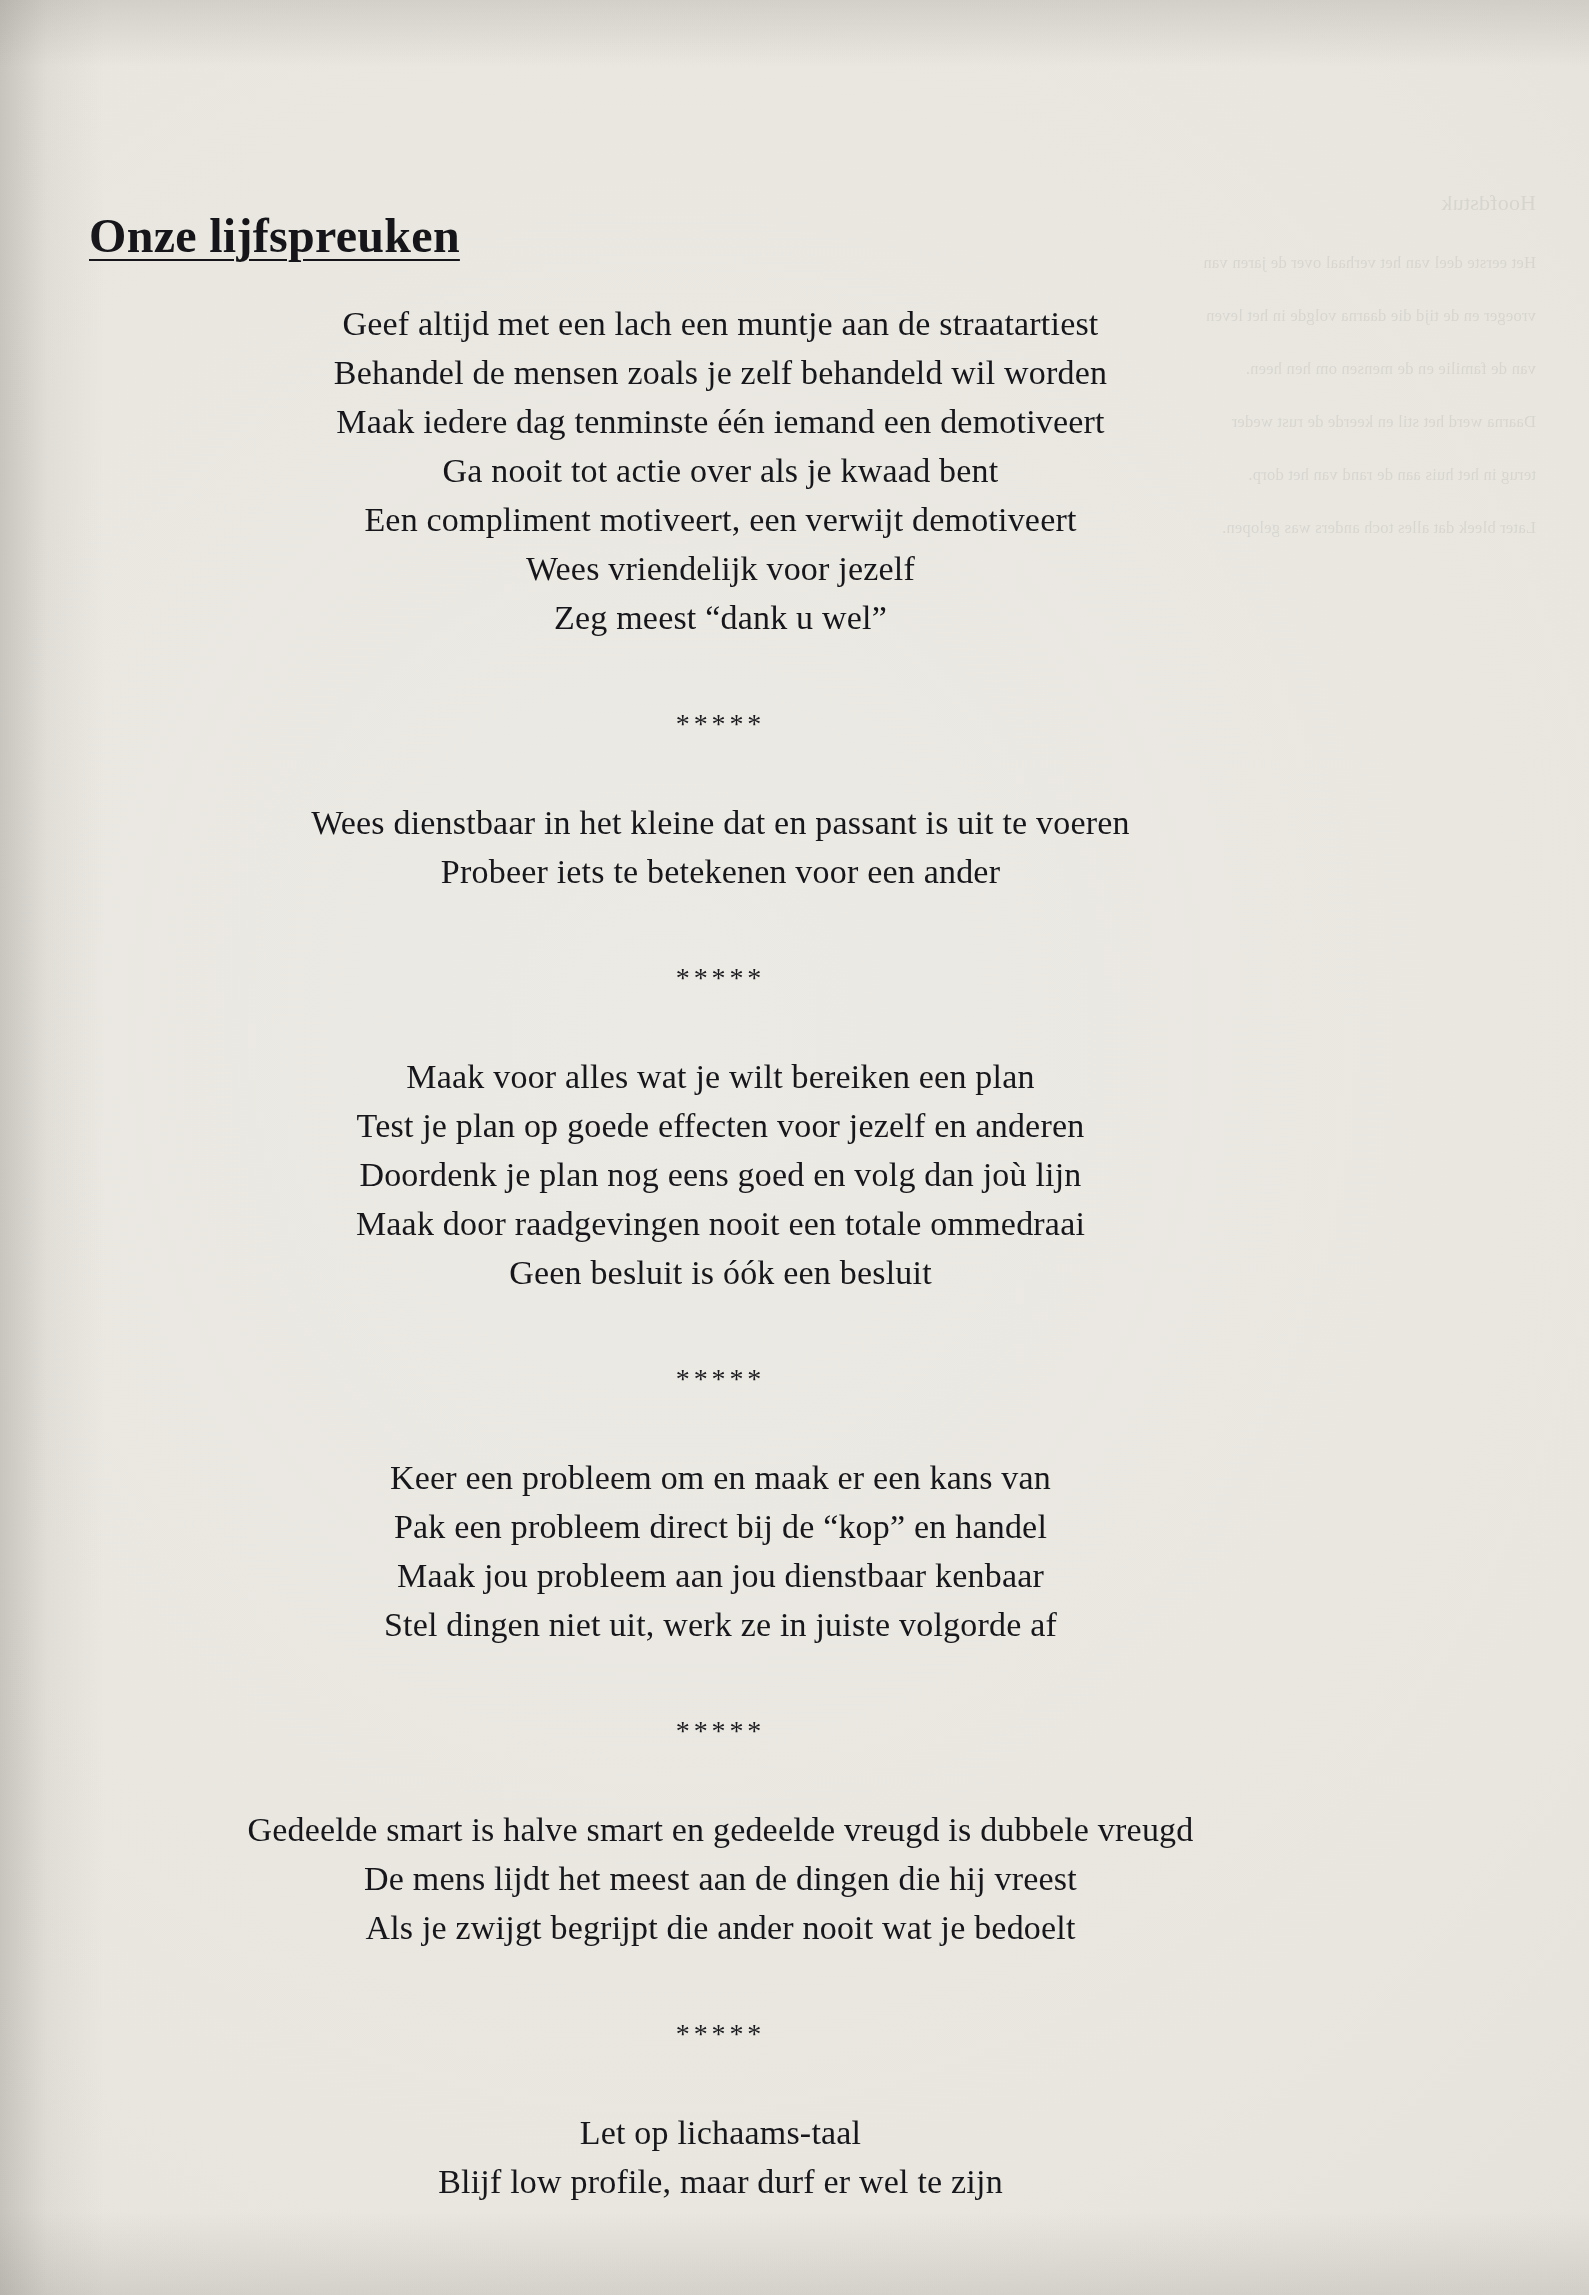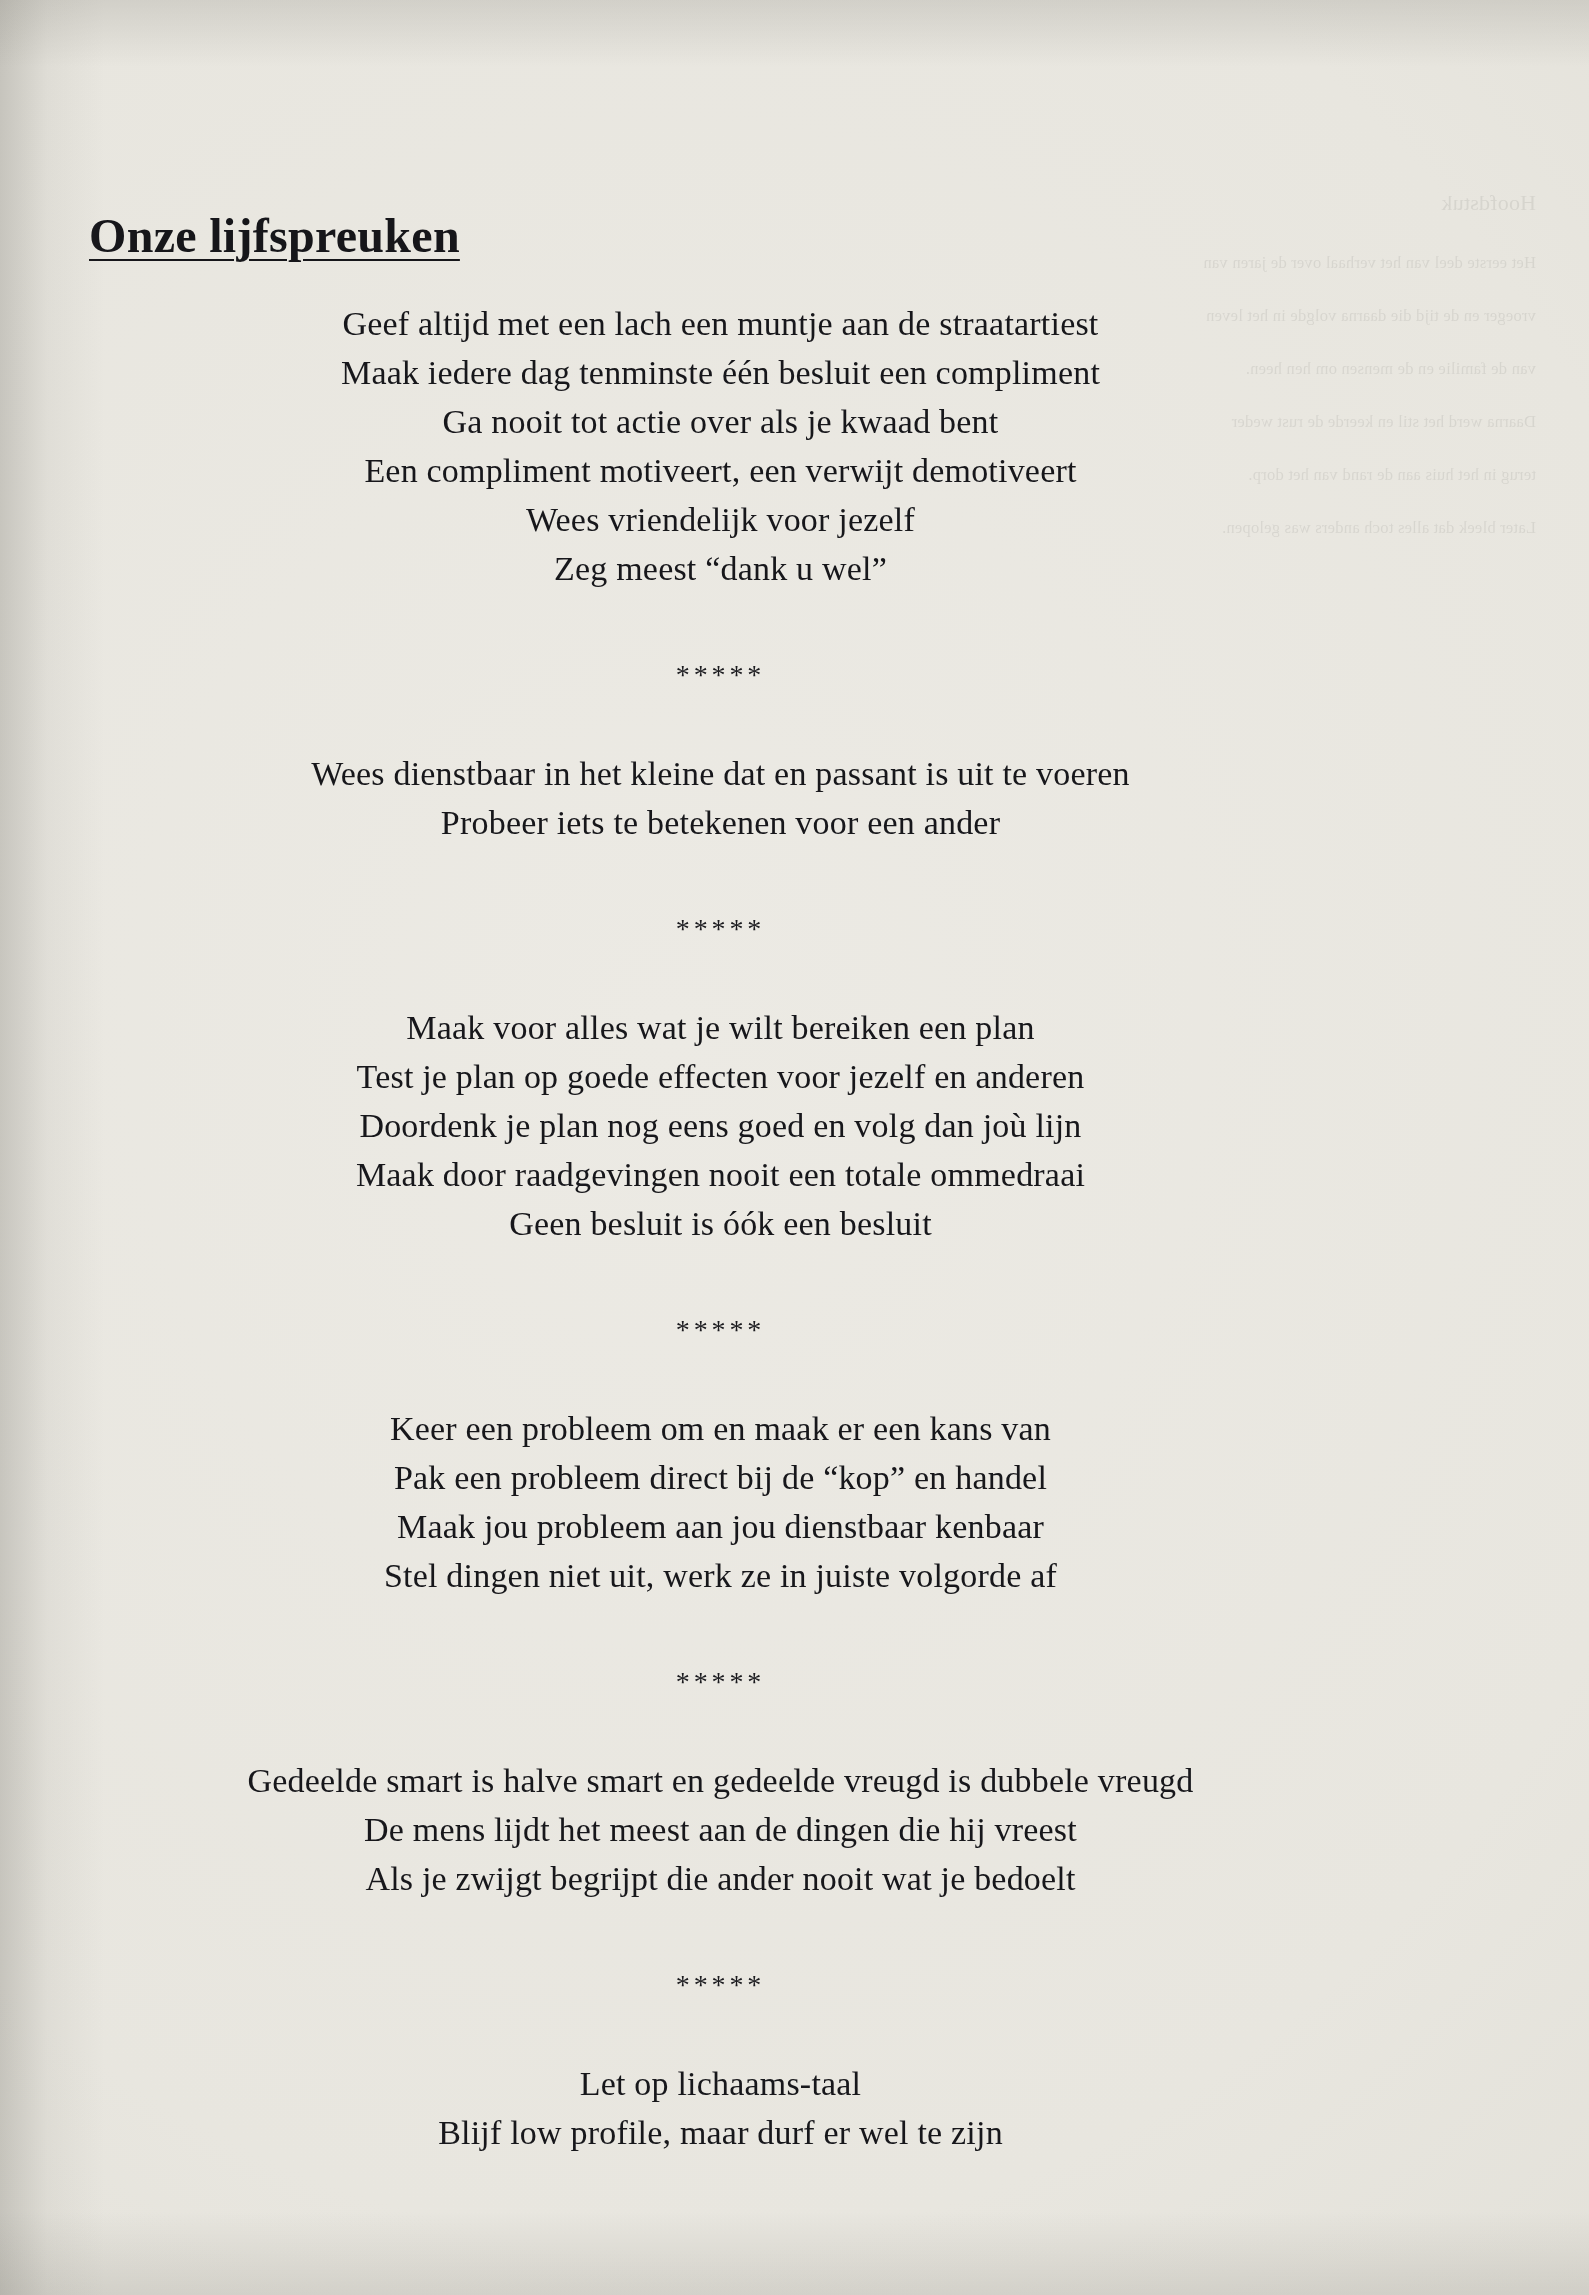--- a/index.html
+++ b/index.html
@@ -140,21 +140,22 @@
   </div>
 
   <div class="content">
 
     <h1 class="page-title">Onze lijfspreuken</h1>
 
     <div class="poem">
 
       <div class="stanza">
         <span class="line">Geef altijd met een lach een muntje aan de straatartiest</span>
-        <span class="line">Maak iedere dag tenminste één besluit een compliment</span>
+        <span class="line">Behandel de mensen zoals je zelf behandeld wil worden</span>
+        <span class="line">Maak iedere dag tenminste één iemand een demotiveert</span>
         <span class="line">Ga nooit tot actie over als je kwaad bent</span>
         <span class="line">Een compliment motiveert, een verwijt demotiveert</span>
         <span class="line">Wees vriendelijk voor jezelf</span>
         <span class="line">Zeg meest “dank u wel”</span>
       </div>
 
       <div class="gap-a"></div>
       <div class="sep">*****</div>
       <div class="gap-b"></div>
 

